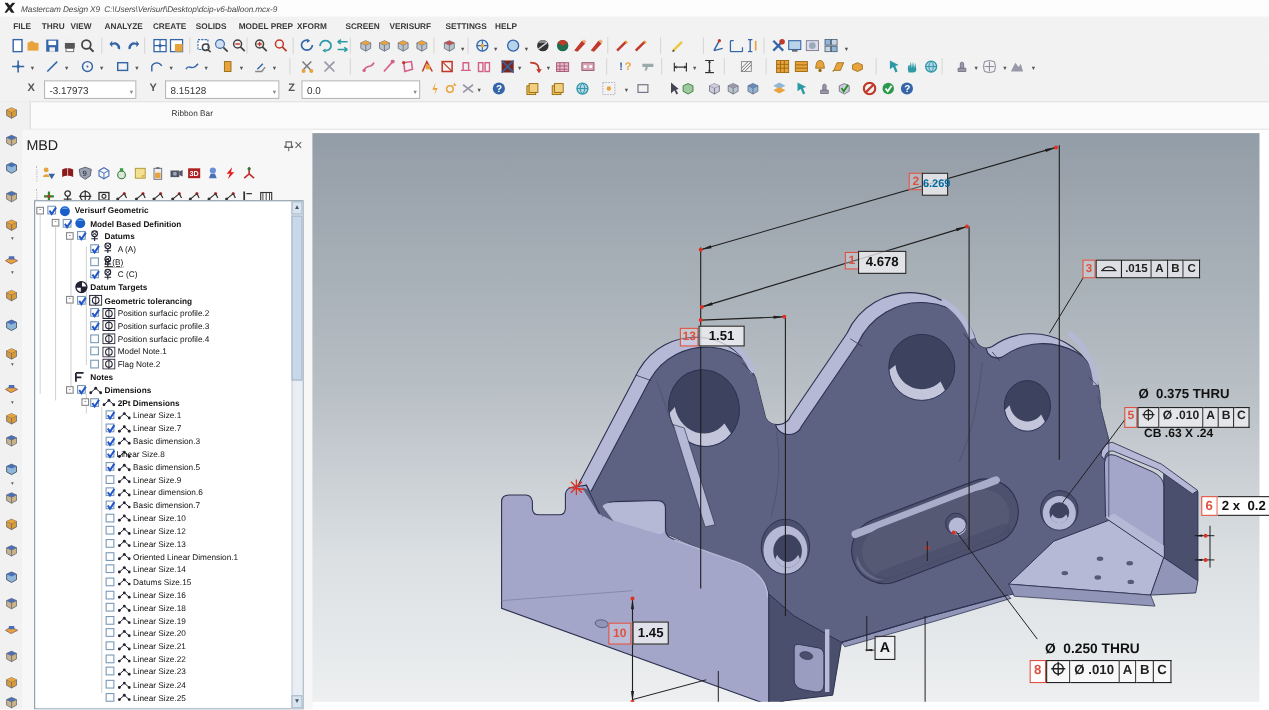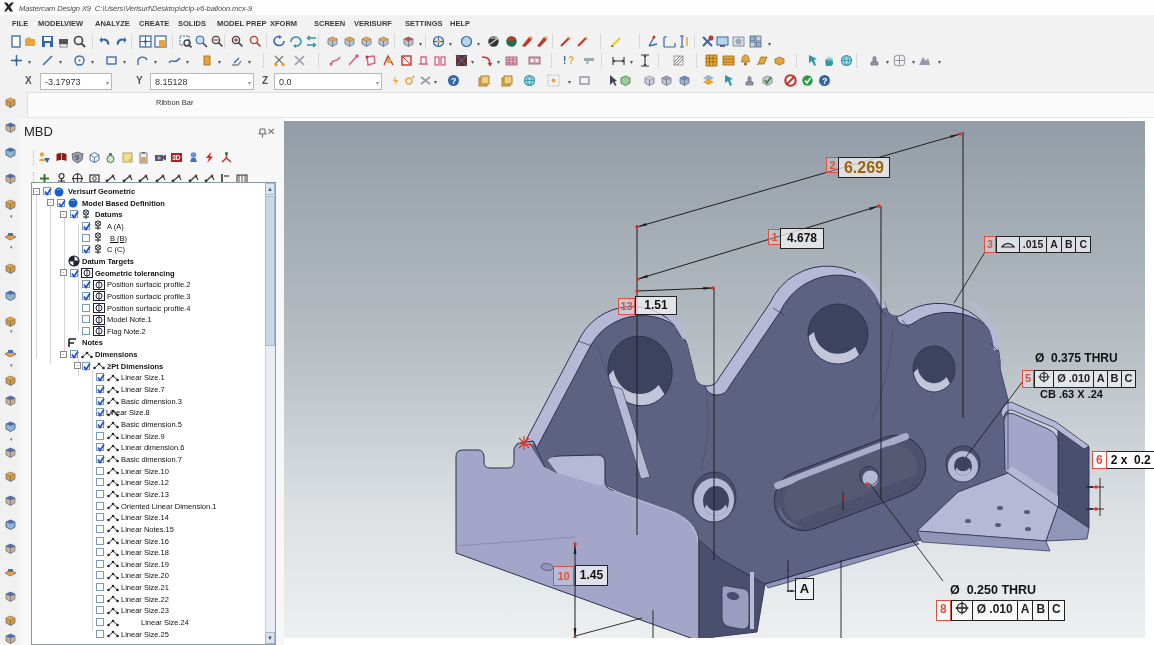--- a/index.html
+++ b/index.html
@@ -16,21 +16,21 @@
 .cb{position:absolute;width:8px;height:8px;border:1px solid #7a9ab8;background:#fdfdfd;}
 .exp{position:absolute;width:7px;height:7px;border:1px solid #888;background:#fff;font-size:6px;line-height:5px;text-align:center;color:#333;}
 </style></head><body>
 <div class="abs" style="left:0;top:0;width:1154px;height:15px;background:#fdfdfd;"></div>
 <svg class="abs" style="left:4px;top:2px" width="10" height="10" viewBox="0 0 12 11">
 <path d="M0,0 L3.5,0 L6,3 L8.5,0 L12,0 L7.5,5.5 L11,11 L7.5,11 L5.2,7.8 L2.5,11 L0,11 L3.8,5.5 Z" fill="#222"></path>
   </svg>
 <div class="abs" style="left:19px;top:3.5px;font-size:7.5px;color:#4a4a4a;letter-spacing:-0.1px;font-style:italic;">Mastercam Design X9&nbsp;&nbsp;C:\Users\Verisurf\Desktop\dcip-v6-balloon.mcx-9</div>
 <div class="abs" style="left:0;top:15px;width:1154px;height:16px;background:#f1f2f1;"></div>
 <div class="menu" style="left:12px;">FILE</div>
-<div class="menu" style="left:38px;">MODEL</div>
+<div class="menu" style="left:38px;">THRU</div>
 <div class="menu" style="left:64px;">VIEW</div>
 <div class="menu" style="left:95px;">ANALYZE</div>
 <div class="menu" style="left:139px;">CREATE</div>
 <div class="menu" style="left:178px;">SOLIDS</div>
 <div class="menu" style="left:217px;">MODEL PREP</div>
 <div class="menu" style="left:270px;">XFORM</div>
 <div class="menu" style="left:314px;">SCREEN</div>
 <div class="menu" style="left:354px;">VERISURF</div>
 <div class="menu" style="left:405px;">SETTINGS</div>
 <div class="menu" style="left:450px;">HELP</div>
@@ -373,21 +373,21 @@
 <div class="abs" style="left:938px;top:58px;font-size:6px;color:#555;">▾</div>
 <div class="sep" style="left:263px;top:53px;height:15px;"></div>
 <div class="sep" style="left:318px;top:53px;height:15px;"></div>
 <div class="sep" style="left:551px;top:53px;height:15px;"></div>
 <div class="sep" style="left:601px;top:53px;height:15px;"></div>
 <div class="sep" style="left:658px;top:53px;height:15px;"></div>
 <div class="sep" style="left:696px;top:53px;height:15px;"></div>
 <div class="sep" style="left:796px;top:53px;height:15px;"></div>
 <div class="sep" style="left:856px;top:53px;height:15px;"></div>
 <div class="lbl" style="left:25px;top:75px;">X</div>
-<div class="fld" style="left:40px;top:73px;width:72px;">-3.17973<span class="dd">▾</span></div>
+<div class="fld" style="left:40px;top:73px;width:84px;">-3.17973<span class="dd">▾</span></div>
 <div class="lbl" style="left:136px;top:75px;">Y</div>
 <div class="fld" style="left:150px;top:73px;width:104px;">8.15128<span class="dd">▾</span></div>
 <div class="lbl" style="left:262px;top:75px;">Z</div>
 <div class="fld" style="left:274px;top:73px;width:108px;">0.0<span class="dd">▾</span></div>
 <svg class="abs" style="left:390px;top:74px" width="13" height="13" viewBox="0 0 13 13">
     <path d="M6,1 L5,6 L8,6 L5,12 L6,7.5 L3,7.5 Z" fill="#e8a33d"></path>
   </svg>
 <svg class="abs" style="left:404px;top:74px" width="13" height="13" viewBox="0 0 13 13">
     <circle cx="5" cy="7" r="3" fill="none" stroke="#e8a33d" stroke-width="1.4"></circle>
     <path d="M9,1 L8,4 L11,4 Z" fill="#e8a33d"></path>
@@ -765,21 +765,21 @@
     <path d="M2.5,1.5 L7.5,5.5 M7.5,1.5 L2.5,5.5" stroke="#223" stroke-width="0.8"></path>
     <path d="M5,6 L5,10 M2,8 L8,8" stroke="#223" stroke-width="1"></path>
   </svg>
 <div class="treerow" style="left:107px;top:221.95px;">A (A)</div>
 <div class="cb" style="left:82px;top:233.6px;"></div>
 <svg class="abs" style="left:93px;top:232.1px" width="10" height="11" viewBox="0 0 10 11">
     <circle cx="5" cy="3.5" r="2.6" fill="none" stroke="#223" stroke-width="1"></circle>
     <path d="M2.5,1.5 L7.5,5.5 M7.5,1.5 L2.5,5.5" stroke="#223" stroke-width="0.8"></path>
     <path d="M5,6 L5,10 M2,8 L8,8" stroke="#223" stroke-width="1"></path>
   </svg>
-<div class="treerow" style="left:110px;top:233.6px;text-decoration:underline;">B (B)</div>
+<div class="treerow" style="left:95px;top:233.6px;text-decoration:underline;">B (B)</div>
 <div class="cb" style="left:82px;top:245.25px;"></div>
 <svg class="abs" style="left:82px;top:245.25px" width="10" height="10" viewBox="0 0 10 10">
     <path d="M2,4.5 L4,7.5 L8,1.5" stroke="#2255cc" stroke-width="1.8" fill="none"></path>
   </svg>
 <svg class="abs" style="left:93px;top:243.75px" width="10" height="11" viewBox="0 0 10 11">
     <circle cx="5" cy="3.5" r="2.6" fill="none" stroke="#223" stroke-width="1"></circle>
     <path d="M2.5,1.5 L7.5,5.5 M7.5,1.5 L2.5,5.5" stroke="#223" stroke-width="0.8"></path>
     <path d="M5,6 L5,10 M2,8 L8,8" stroke="#223" stroke-width="1"></path>
   </svg>
 <div class="treerow" style="left:107px;top:245.25px;">C (C)</div>
@@ -994,21 +994,21 @@
     <path d="M1.5,6 L6,2 L10.5,6" stroke="#223" stroke-width="0.9" fill="none"></path>
   </svg>
 <div class="treerow" style="left:121px;top:513.2px;">Linear Size.14</div>
 <div class="cb" style="left:96px;top:524.85px;"></div>
 <svg class="abs" style="left:107px;top:525.35px" width="12" height="8" viewBox="0 0 12 8">
     <circle cx="1.5" cy="6" r="1.3" fill="#223"></circle>
     <circle cx="10.5" cy="6" r="1.3" fill="#223"></circle>
     <circle cx="6" cy="2" r="1.3" fill="#223"></circle>
     <path d="M1.5,6 L6,2 L10.5,6" stroke="#223" stroke-width="0.9" fill="none"></path>
   </svg>
-<div class="treerow" style="left:121px;top:524.85px;">Linear Notes.15</div>
+<div class="treerow" style="left:121px;top:524.85px;">Datums Size.15</div>
 <div class="cb" style="left:96px;top:536.5px;"></div>
 <svg class="abs" style="left:107px;top:537.0px" width="12" height="8" viewBox="0 0 12 8">
     <circle cx="1.5" cy="6" r="1.3" fill="#223"></circle>
     <circle cx="10.5" cy="6" r="1.3" fill="#223"></circle>
     <circle cx="6" cy="2" r="1.3" fill="#223"></circle>
     <path d="M1.5,6 L6,2 L10.5,6" stroke="#223" stroke-width="0.9" fill="none"></path>
   </svg>
 <div class="treerow" style="left:121px;top:536.5px;">Linear Size.16</div>
 <div class="cb" style="left:96px;top:548.1500000000001px;"></div>
 <svg class="abs" style="left:107px;top:548.6500000000001px" width="12" height="8" viewBox="0 0 12 8">
@@ -1058,21 +1058,21 @@
     <path d="M1.5,6 L6,2 L10.5,6" stroke="#223" stroke-width="0.9" fill="none"></path>
   </svg>
 <div class="treerow" style="left:121px;top:606.4000000000001px;">Linear Size.23</div>
 <div class="cb" style="left:96px;top:618.05px;"></div>
 <svg class="abs" style="left:107px;top:618.55px" width="12" height="8" viewBox="0 0 12 8">
     <circle cx="1.5" cy="6" r="1.3" fill="#223"></circle>
     <circle cx="10.5" cy="6" r="1.3" fill="#223"></circle>
     <circle cx="6" cy="2" r="1.3" fill="#223"></circle>
     <path d="M1.5,6 L6,2 L10.5,6" stroke="#223" stroke-width="0.9" fill="none"></path>
   </svg>
-<div class="treerow" style="left:121px;top:618.05px;margin-left:20px;">Linear Size.24</div>
+<div class="treerow" style="left:121px;top:618.05px;">Linear Size.24</div>
 <div class="cb" style="left:96px;top:629.7px;"></div>
 <svg class="abs" style="left:107px;top:630.2px" width="12" height="8" viewBox="0 0 12 8">
     <circle cx="1.5" cy="6" r="1.3" fill="#223"></circle>
     <circle cx="10.5" cy="6" r="1.3" fill="#223"></circle>
     <circle cx="6" cy="2" r="1.3" fill="#223"></circle>
     <path d="M1.5,6 L6,2 L10.5,6" stroke="#223" stroke-width="0.9" fill="none"></path>
   </svg>
 <div class="treerow" style="left:121px;top:629.7px;">Linear Size.25</div>
 <div class="abs" style="left:284px;top:121px;width:861px;height:517px;
 background:linear-gradient(to bottom,#939da7 0%,#9aa3ac 8%,#b8bfc5 45%,#dce0e3 75%,#edeff0 100%);"></div>
@@ -1188,21 +1188,21 @@
     <circle cx="637" cy="291" r="1.8" fill="#e03020"></circle>
     <circle cx="713" cy="288" r="1.8" fill="#e03020"></circle>
     <circle cx="575" cy="544" r="1.8" fill="#e03020"></circle>
     <circle cx="575" cy="638" r="1.8" fill="#e03020"></circle>
     <circle cx="843" cy="498" r="1.8" fill="#e03020"></circle>
     <circle cx="867" cy="484" r="1.8" fill="#e03020"></circle>
     <line x1="843" y1="492" x2="843" y2="510" stroke="#1e1e1e" stroke-width="0.9"></line>
     <path d="M517,443 L531,445 M524,436 L524,450 M519,438 L529,448 M529,438 L519,448" stroke="#e03020" stroke-width="1.2"></path>
   </svg>
 <div class="abs" style="left:826px;top:157px;width:13px;height:16px;border:1px solid #e05040;color:#e05040;font-size:11px;font-weight:bold;text-align:center;line-height:14px;background:rgba(255,255,255,0.25);">2</div>
-<div class="abs" style="left:838px;top:157px;width:52px;height:21px;border:1px solid #222;color:#a16207;font-size:16px;font-weight:bold;text-align:center;line-height:19px;background:rgba(244,244,246,0.75);">6.269</div>
+<div class="abs" style="left:838px;top:157px;width:24px;height:21px;border:1px solid #222;color:#0369a1;font-size:10px;font-weight:bold;text-align:center;line-height:19px;background:rgba(244,244,246,0.75);">6.269</div>
 <div class="abs" style="left:768px;top:229px;width:13px;height:16px;border:1px solid #e05040;color:#e05040;font-size:11px;font-weight:bold;text-align:center;line-height:14px;background:rgba(255,255,255,0.25);">1</div>
 <div class="abs" style="left:780px;top:228px;width:44px;height:21px;border:1px solid #222;color:#111;font-size:12px;font-weight:bold;text-align:center;line-height:19px;background:rgba(244,244,246,0.75);">4.678</div>
 <div class="abs" style="left:618px;top:298px;width:17px;height:17px;border:1px solid #e05040;color:#e05040;font-size:11px;font-weight:bold;text-align:center;line-height:15px;background:rgba(255,255,255,0.25);">13</div>
 <div class="abs" style="left:635px;top:296px;width:42px;height:19px;border:1px solid #222;color:#111;font-size:12px;font-weight:bold;text-align:center;line-height:17px;background:rgba(244,244,246,0.75);">1.51</div>
 <div class="abs" style="left:553px;top:566px;width:21px;height:20px;border:1px solid #e05040;color:#e05040;font-size:11px;font-weight:bold;text-align:center;line-height:18px;background:rgba(255,255,255,0.25);">10</div>
 <div class="abs" style="left:575px;top:565px;width:33px;height:21px;border:1px solid #222;color:#111;font-size:12px;font-weight:bold;text-align:center;line-height:19px;background:rgba(244,244,246,0.75);">1.45</div>
 <div class="abs" style="left:984px;top:236px;display:flex;font-size:10.5px;font-weight:bold;color:#222;">
       <div style="border:1px solid #e05040;color:#e05040;padding:0 2px;line-height:15px;background:rgba(255,255,255,0.3);">3</div>
       <div style="border:1px solid #222;width:24px;line-height:15px;background:rgba(244,244,246,0.7);text-align:center;"><svg width="16" height="9" viewBox="0 0 16 9">
         <path d="M1,8 L15,8 M2,8 A7,7 0 0 1 14,8" fill="none" stroke="#222" stroke-width="1.2"></path>

